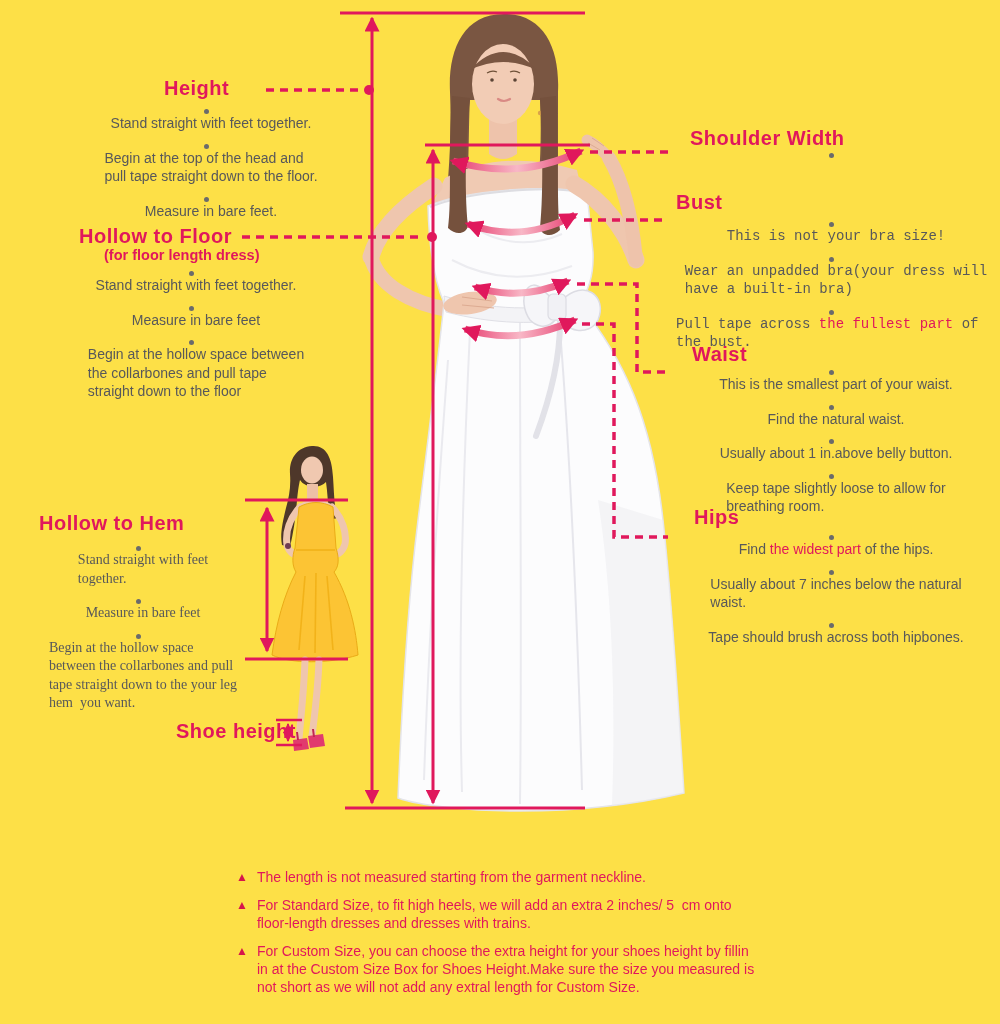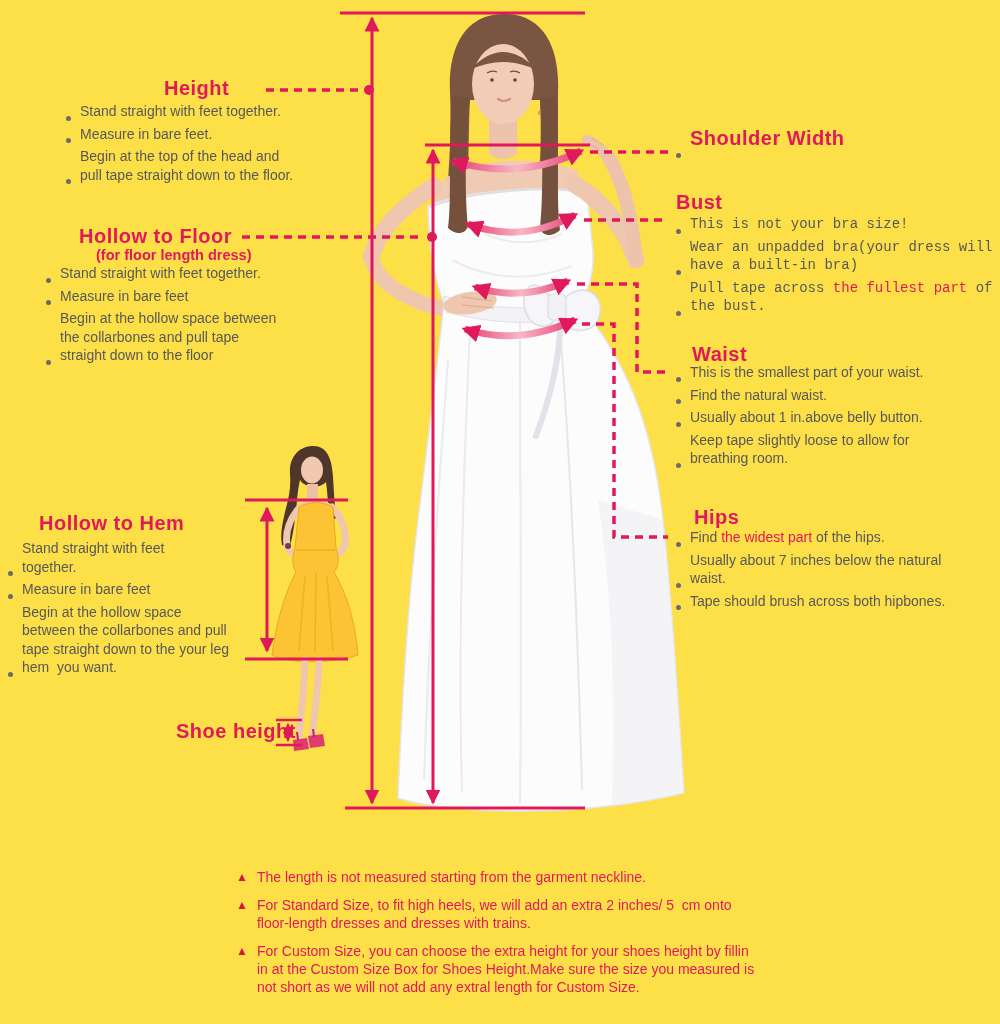--- a/index.html
+++ b/index.html
@@ -1,23 +1,23 @@
 <!DOCTYPE html>
 <html><head>
 <meta charset="utf-8">
 <style>
   html,body{margin:0;padding:0;background:#fff;}
   .canvas{position:relative;width:1000px;height:1024px;background:#fde047;overflow:hidden;
           font-family:"Liberation Sans",sans-serif;--accent:#e0185c;}
   svg.overlay{position:absolute;left:0;top:0;pointer-events:none;}
   .sec-title{position:absolute;font-weight:bold;color:var(--accent);font-size:20px;
              letter-spacing:.5px;white-space:nowrap;}
-  .sub{position:absolute;font-weight:bold;color:var(--accent);font-size:14.5px;white-space:nowrap;}
+  .sub{position:absolute;font-weight:bold;color:var(--accent);font-size:14.5px;white-space:nowrap;margin-left:8px;}
   .bullets{position:absolute;}
-  .bullet-item{display:flex;align-items:flex-end;margin-bottom:4px;}
+  .bullet-item{display:flex;align-items:center;margin-bottom:4px;flex-direction:column;}
   .dot{flex:none;width:5px;height:5px;border-radius:50%;background:#6b6b6b;margin:7px 9px 0 0;}
   .bullet-text{font-size:14px;line-height:18.5px;color:#58585a;white-space:pre-wrap;}
   .hl{color:var(--accent);}
   .tri{flex:none;color:#d6154b;font-size:12px;line-height:12px;margin:3px 9px 0 0;}
   .note-item{display:flex;align-items:flex-start;margin-bottom:10px;}
   .note-item .bullet-text{color:var(--accent);font-size:14px;line-height:18px;}
 </style>
 </head>
 <body>
 
@@ -143,26 +143,26 @@
   </svg>
 
   <div class="sec-title" style="left:164px;top:77px;">Height</div>
   <div class="bullets" style="left:66px;top:102px;width:290px;">
       <div class="bullet-item">
         <span class="dot"></span>
         <span class="bullet-text"><span>Stand straight with feet together.</span></span>
       </div>
       <div class="bullet-item">
         <span class="dot"></span>
-        <span class="bullet-text"><span>Measure in bare feet.</span></span>
-      </div>
-      <div class="bullet-item">
-        <span class="dot"></span>
         <span class="bullet-text"><span>Begin at the top of the head and
 pull tape straight down to the floor.</span></span>
+      </div>
+      <div class="bullet-item">
+        <span class="dot"></span>
+        <span class="bullet-text"><span>Measure in bare feet.</span></span>
       </div>
     </div>
 
   <div class="sec-title" style="left:79px;top:225px;">Hollow to Floor</div>
   <div class="sub" style="left:96px;top:247px;">(for floor length dress)</div>
   <div class="bullets" style="left:46px;top:264px;width:300px;">
       <div class="bullet-item">
         <span class="dot"></span>
         <span class="bullet-text"><span>Stand straight with feet together.</span></span>
       </div>
@@ -172,21 +172,21 @@
       </div>
       <div class="bullet-item">
         <span class="dot"></span>
         <span class="bullet-text"><span>Begin at the hollow space between
 the collarbones and pull tape
 straight down to the floor</span></span>
       </div>
     </div>
 
   <div class="sec-title" style="left:39px;top:512px;">Hollow to Hem</div>
-  <div class="bullets" style="left:8px;top:539px;width:270px;">
+  <div class="bullets" style="left:8px;top:539px;width:270px;font-family:Liberation Serif, serif;">
       <div class="bullet-item">
         <span class="dot"></span>
         <span class="bullet-text"><span>Stand straight with feet
 together.</span></span>
       </div>
       <div class="bullet-item">
         <span class="dot"></span>
         <span class="bullet-text"><span>Measure in bare feet</span></span>
       </div>
       <div class="bullet-item">

